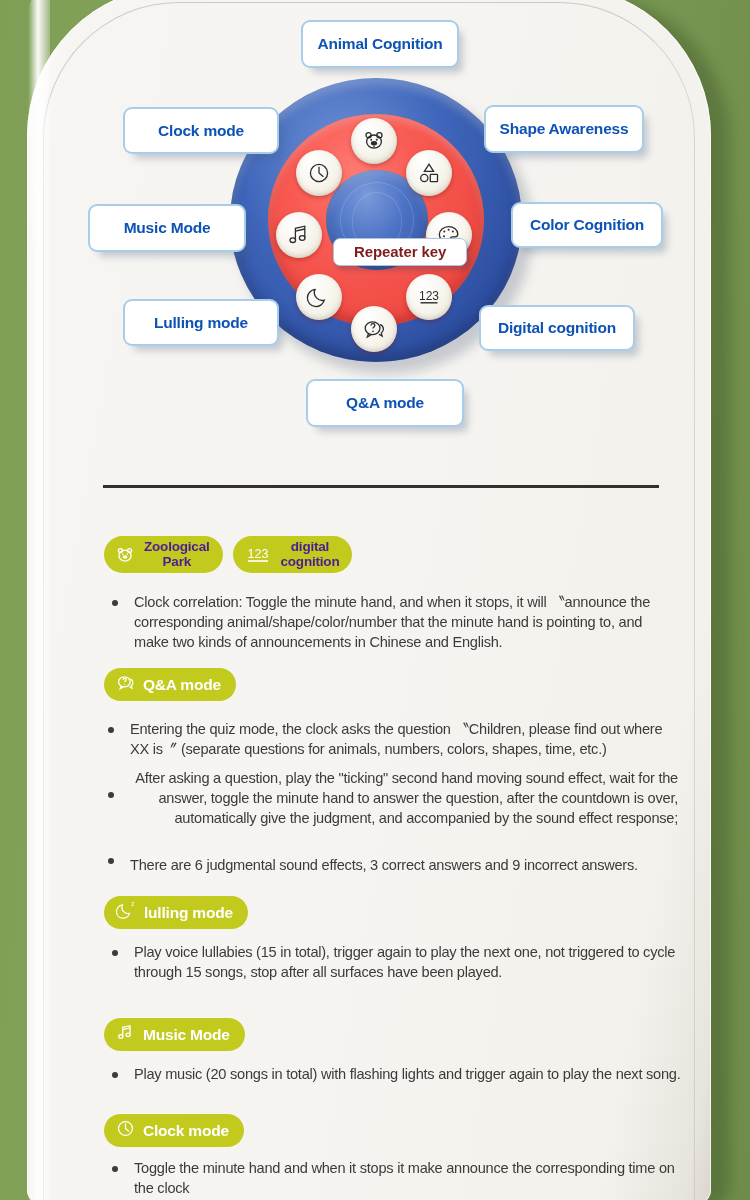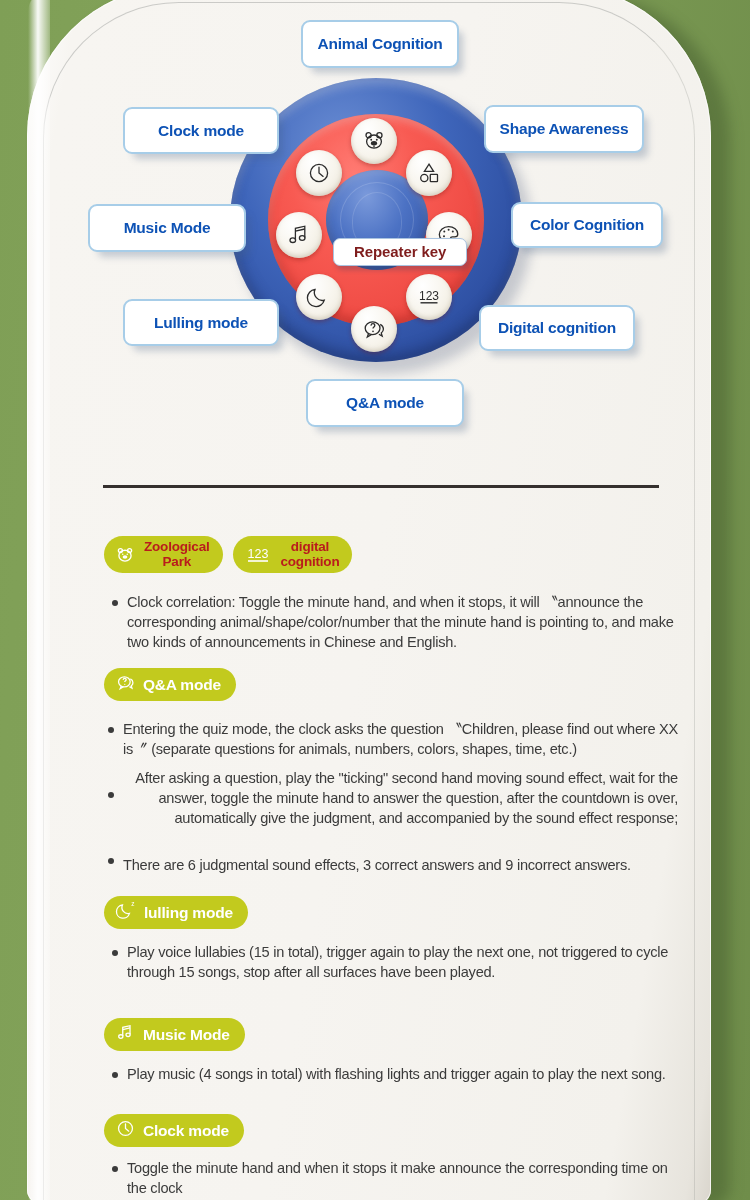--- a/index.html
+++ b/index.html
@@ -161,41 +161,41 @@
     position: absolute; left: 104px; top: 536px;
     display: flex; gap: 10px; align-items: center;
   }
   .badge {
     background: #c2ca1e;
     border-radius: 19px;
     height: 37px;
     display: flex; align-items: center;
     padding: 0 13px 0 10px;
     gap: 8px;
-    color: #b91c1c;
+    color: #4c1d95;
   }
   .badge .b-ico { flex: 0 0 auto; display: flex; align-items: center; justify-content: center; }
   .badge .b-txt {
     font-size: 13.5px; font-weight: 700; line-height: 1.05;
     text-align: center; white-space: pre-line;
     letter-spacing: -0.2px;
   }
   .sec-badge {
     display: inline-flex; align-items: center; gap: 7px;
     background: #c2ca1e; border-radius: 17px; height: 33px;
     padding: 0 15px 0 11px; color: #fff;
   }
   .sec-badge .s-txt { font-size: 15.5px; font-weight: 700; letter-spacing: -0.2px; }
 
   
   .content { position: absolute; left: 0; top: 0; width: 750px; }
   .para {
     position: absolute;
     display: flex;
-    gap: 9px;
+    gap: 16px;
     color: #3b3b3b;
     font-size: 14.6px;
     line-height: 1.36;
     letter-spacing: -0.25px;
   }
   .para .dot {
     flex: 0 0 auto;
     width: 6px; height: 6px; border-radius: 50%;
     background: #3b3b3b;
     margin-top: 7px;
@@ -418,21 +418,21 @@
             <ellipse cx="16.2" cy="15.9" rx="2.6" ry="2.2"></ellipse>
             <path d="M9.6 9.3l9-2"></path>
           </svg>
         </span>
         <span class="s-txt">Music Mode</span>
       </div>
     </div>
 
     <div class="para" style="left:112px; top:1065px; width:570px;">
       <span class="dot"></span>
-      <span class="ptxt">Play music (4 songs in total) with flashing lights and trigger again to play the next song.</span>
+      <span class="ptxt">Play music (20 songs in total) with flashing lights and trigger again to play the next song.</span>
     </div>
 
     <div class="sec" style="left:104px; top:1114px;">
       <div class="sec-badge">
         <span class="b-ico">
           <svg width="21" height="21" viewBox="0 0 26 26" fill="none" stroke="#ffffff" stroke-width="1.6">
             <circle cx="13" cy="13" r="8.6"></circle>
             <path d="M13 7.4V13l4 3.3" stroke-linecap="round"></path>
           </svg>
         </span>

